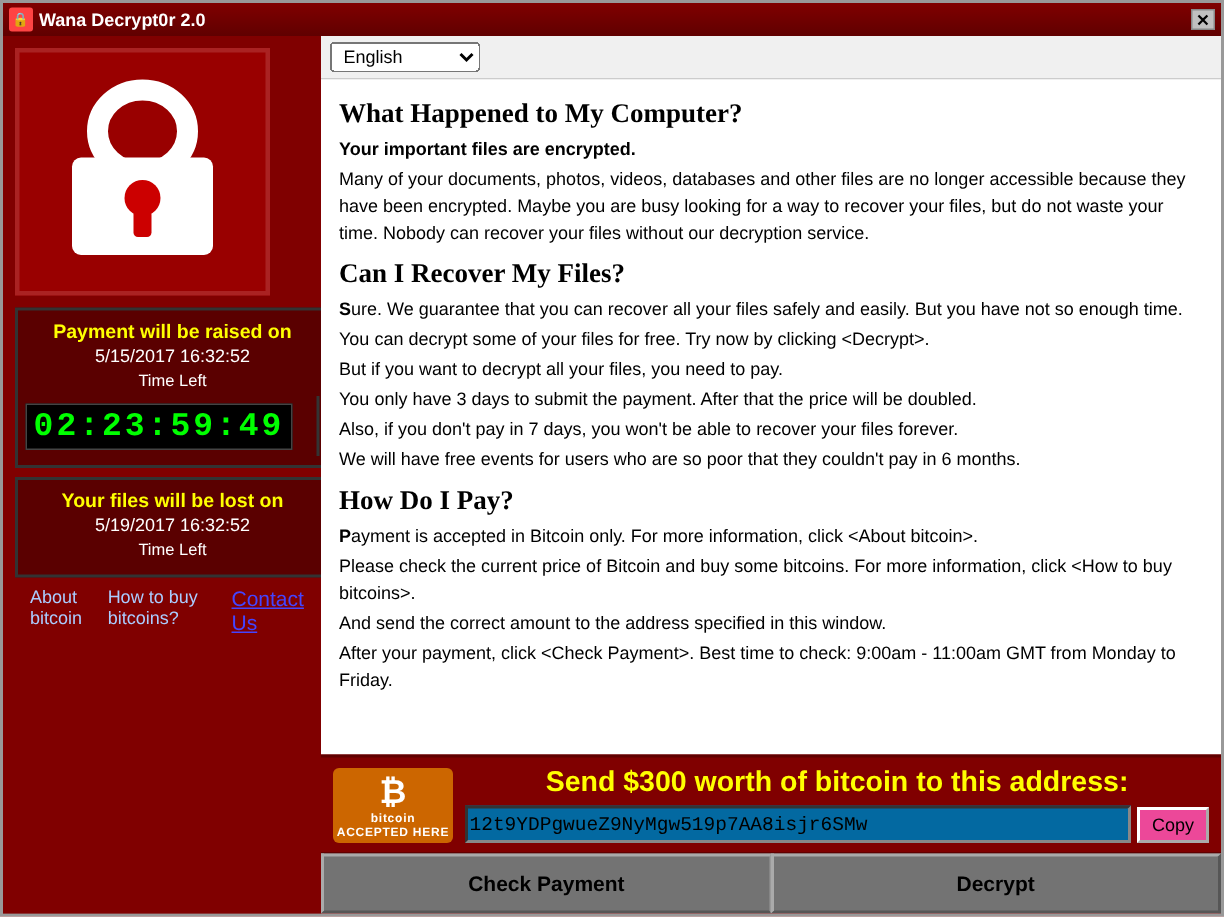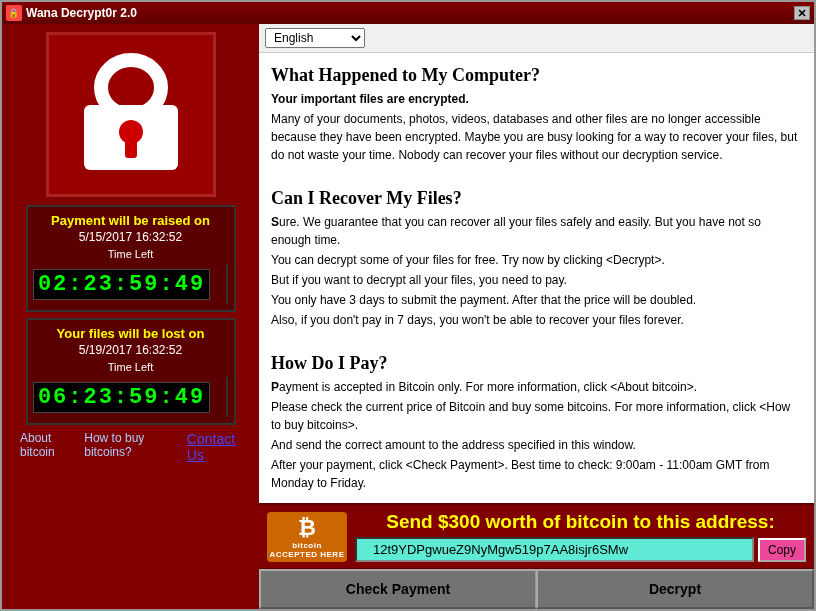--- a/index.html
+++ b/index.html
@@ -68,25 +68,25 @@
     }
 
     .main-content {
       display: flex;
       flex: 1;
       overflow: hidden;
     }
 
     
     .left-panel {
-      width: 257px;
+      width: 212px;
       background: #800000;
       display: flex;
       flex-direction: column;
-      align-items: center;
+      align-items: flex-start;
       padding: 8px;
       flex-shrink: 0;
     }
 
     .lock-icon-container {
       width: 170px;
       height: 165px;
       background: #990000;
       border: 3px solid #aa2222;
       display: flex;
@@ -211,21 +211,21 @@
       overflow-y: scroll;
       padding: 8px 12px;
       background: white;
     }
 
     .text-content h2 {
       font-family: 'Times New Roman', serif;
       font-size: 18px;
       font-weight: bold;
       margin-bottom: 4px;
-      margin-top: 24px;
+      margin-top: 8px;
       color: black;
     }
 
     .text-content h2:first-child { margin-top: 4px; }
 
     .text-content p {
       font-family: Arial, sans-serif;
       font-size: 12px;
       line-height: 1.5;
       color: black;
@@ -283,25 +283,25 @@
 
     .bitcoin-address-row {
       display: flex;
       align-items: center;
       flex: 2;
       gap: 4px;
     }
 
     .address-input {
       flex: 1;
-      font-family: Liberation Sans, sans-serif;
+      font-family: Liberation Mono, monospace;
       font-size: 13px;
-      padding: 3px 16px;
+      padding: 3px 1px;
       border: 2px inset #888;
-      background: #5eead4;
+      background: #0369a1;
       color: black;
     }
 
     .copy-btn {
       background: #ec4899;
       border: 2px outset #fff;
       padding: 3px 8px;
       font-family: Arial, sans-serif;
       font-size: 12px;
       cursor: pointer;
@@ -367,24 +367,20 @@
         <div class="timer-display-row">
           <div class="timer-digits">02:23:59:49</div>
           <div class="timer-bar"></div>
         </div>
       </div>
 
       <div class="timer-box">
         <div class="timer-label">Your files will be lost on</div>
         <div class="timer-date">5/19/2017 16:32:52</div>
         <div class="time-left-label">Time Left</div>
-        <div class="timer-display-row">
-          <div class="timer-digits">06:23:59:49</div>
-          <div class="timer-bar"></div>
-        </div>
       </div>
 
       <div class="bottom-links">
         <a href="#">About bitcoin</a>
         <a href="#">How to buy bitcoins?</a>
         <a href="#" class="contact-link">Contact Us</a>
       </div>
     </div>
 
     <div class="right-panel">
@@ -404,20 +400,21 @@
         <h2>What Happened to My Computer?</h2>
         <p><strong>Your important files are encrypted.</strong></p>
         <p>Many of your documents, photos, videos, databases and other files are no longer accessible because they have been encrypted. Maybe you are busy looking for a way to recover your files, but do not waste your time. Nobody can recover your files without our decryption service.</p>
 
         <h2>Can I Recover My Files?</h2>
         <p><strong>S</strong><span>ure. We guarantee that you can recover all your files safely and easily. But you have not so enough time.</span></p>
         <p>You can decrypt some of your files for free. Try now by clicking &lt;Decrypt&gt;.</p>
         <p>But if you want to decrypt all your files, you need to pay.</p>
         <p>You only have 3 days to submit the payment. After that the price will be doubled.</p>
         <p>Also, if you don't pay in 7 days, you won't be able to recover your files forever.</p>
+        <p>We will have free events for users who are so poor that they couldn't pay in 6 months.</p>
 
         <h2>How Do I Pay?</h2>
         <p><strong>P</strong><span>ayment is accepted in Bitcoin only. For more information, click &lt;About bitcoin&gt;.</span></p>
         <p>Please check the current price of Bitcoin and buy some bitcoins. For more information, click &lt;How to buy bitcoins&gt;.</p>
         <p>And send the correct amount to the address specified in this window.</p>
         <p>After your payment, click &lt;Check Payment&gt;. Best time to check: 9:00am - 11:00am GMT from Monday to Friday.</p>
       </div>
 
       <div class="bitcoin-panel">
         <div class="bitcoin-send-row">

